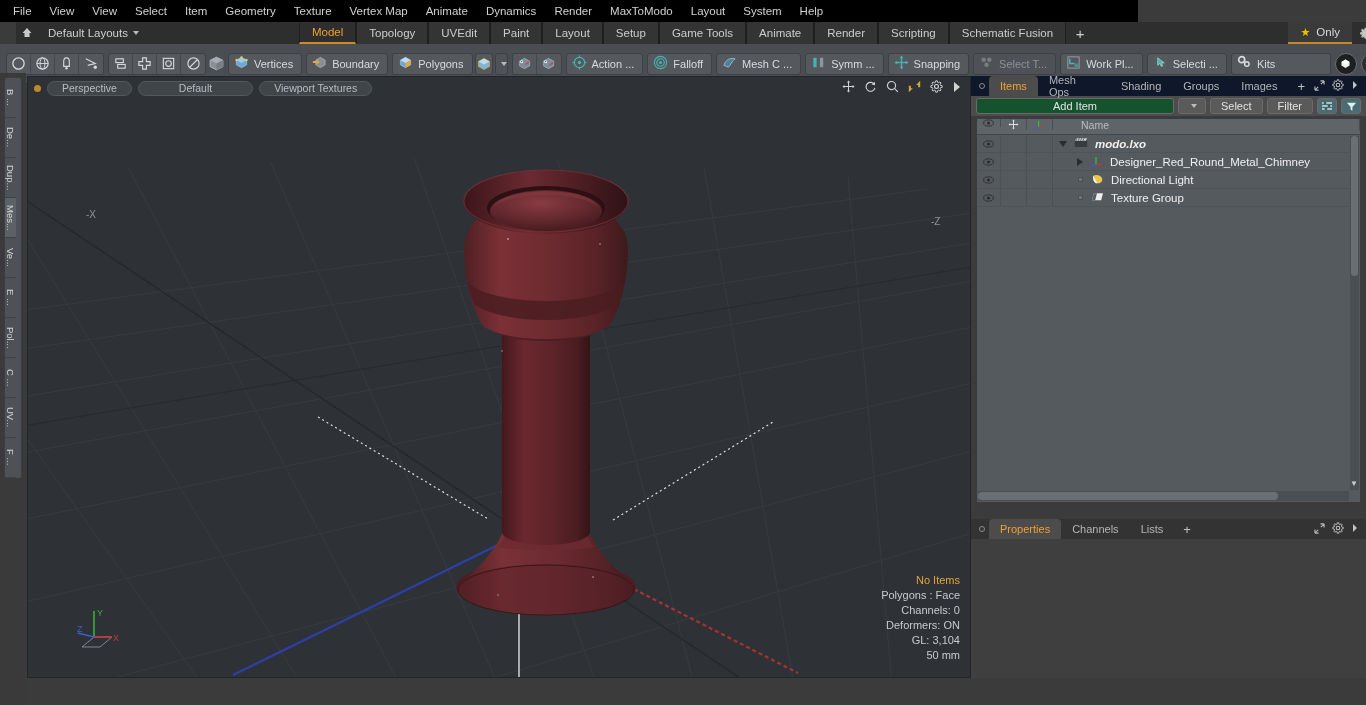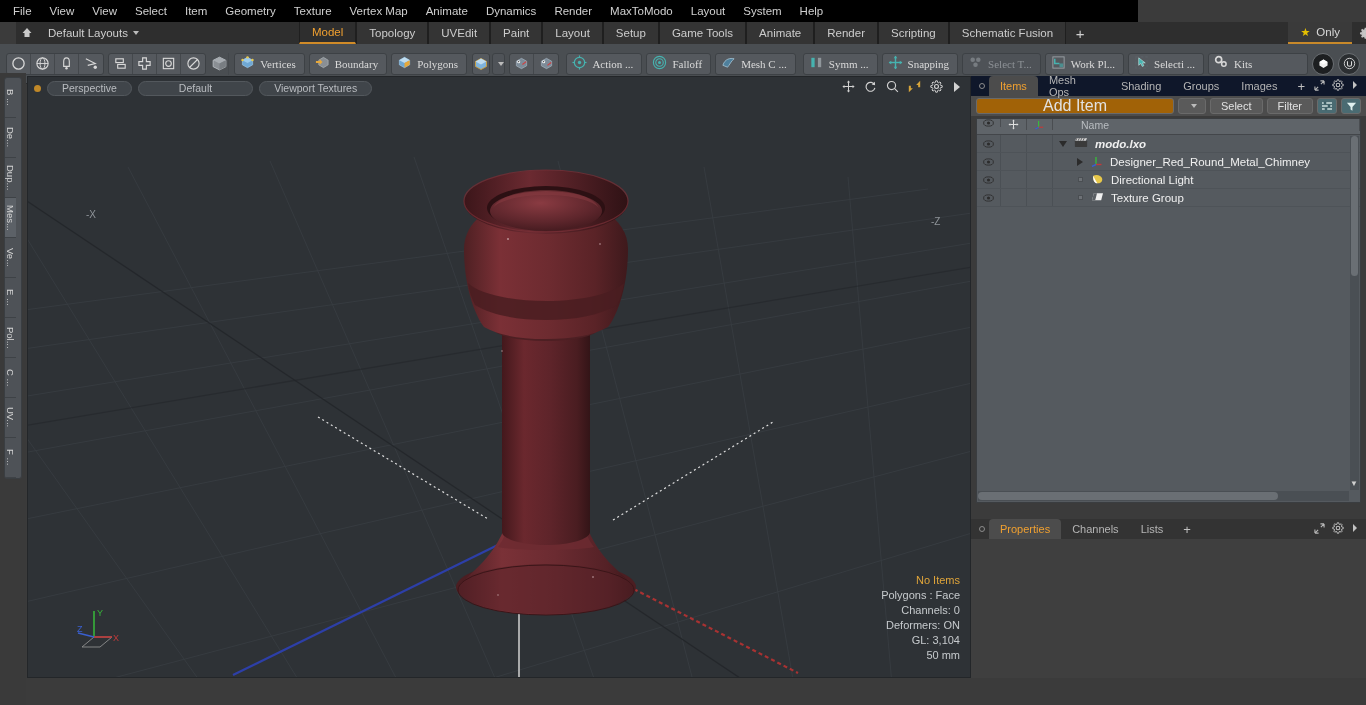--- a/index.html
+++ b/index.html
@@ -66,21 +66,20 @@
   .gear-sq {
     width: 26px; display: flex; align-items: center; justify-content: center;
     color: #c9c9c9; font-size: 13px;
   }
 
   
   .toolbar {
     position: absolute; left: 0; top: 44px; width: 1366px; height: 40px;
     background: #4a4e52; display: flex; align-items: center; padding: 0 4px;
     border-bottom: 1px solid #2a2c2e;
-    font-family: Liberation Serif, serif;
   }
   .tgroup { display: flex; align-items: center; height: 22px; margin: 0 2px;
     background: #55595e; border-radius: 3px; border: 1px solid #3d4145; }
   .tbtn {
     width: 24px; height: 20px; display: flex; align-items: center; justify-content: center;
     border-right: 1px solid #44484c;
   }
   .tbtn:last-child { border-right: none; }
   .tbtn svg { display: block; }
   .tlabelbtn {
@@ -168,23 +167,23 @@
   }
   .ptab.active { color: #f0a030; background: #4c4c4c; }
   .ptab-plus { padding: 0 9px; display: flex; align-items: center; color: #c0c0c0; font-size: 13px; }
   .ptab-right { margin-left: auto; display: flex; align-items: center; gap: 7px; padding-right: 7px; }
 
   .addrow {
     height: 20px; display: flex; align-items: center; gap: 4px; padding: 0 5px;
     background: #4c4c4c;
   }
   .add-item {
-    flex: 1; height: 16px; background: #a16207; border: 1px solid #6a6a6a;
+    flex: 1; height: 16px; background: #14532d; border: 1px solid #6a6a6a;
     border-radius: 3px; display: flex; align-items: center; justify-content: center;
-    color: #e2e2e2; font-size: 16px;
+    color: #e2e2e2; font-size: 11px;
   }
   .add-drop {
     width: 28px; height: 16px; background: #5a5a5a; border: 1px solid #6a6a6a;
     border-radius: 3px; display: flex; align-items: center; justify-content: center;
   }
   .sm-btn {
     height: 16px; padding: 0 10px; background: #5a5a5a; border: 1px solid #6a6a6a;
     border-radius: 3px; display: flex; align-items: center; color: #e2e2e2; font-size: 11px;
   }
   .icon-btn {

